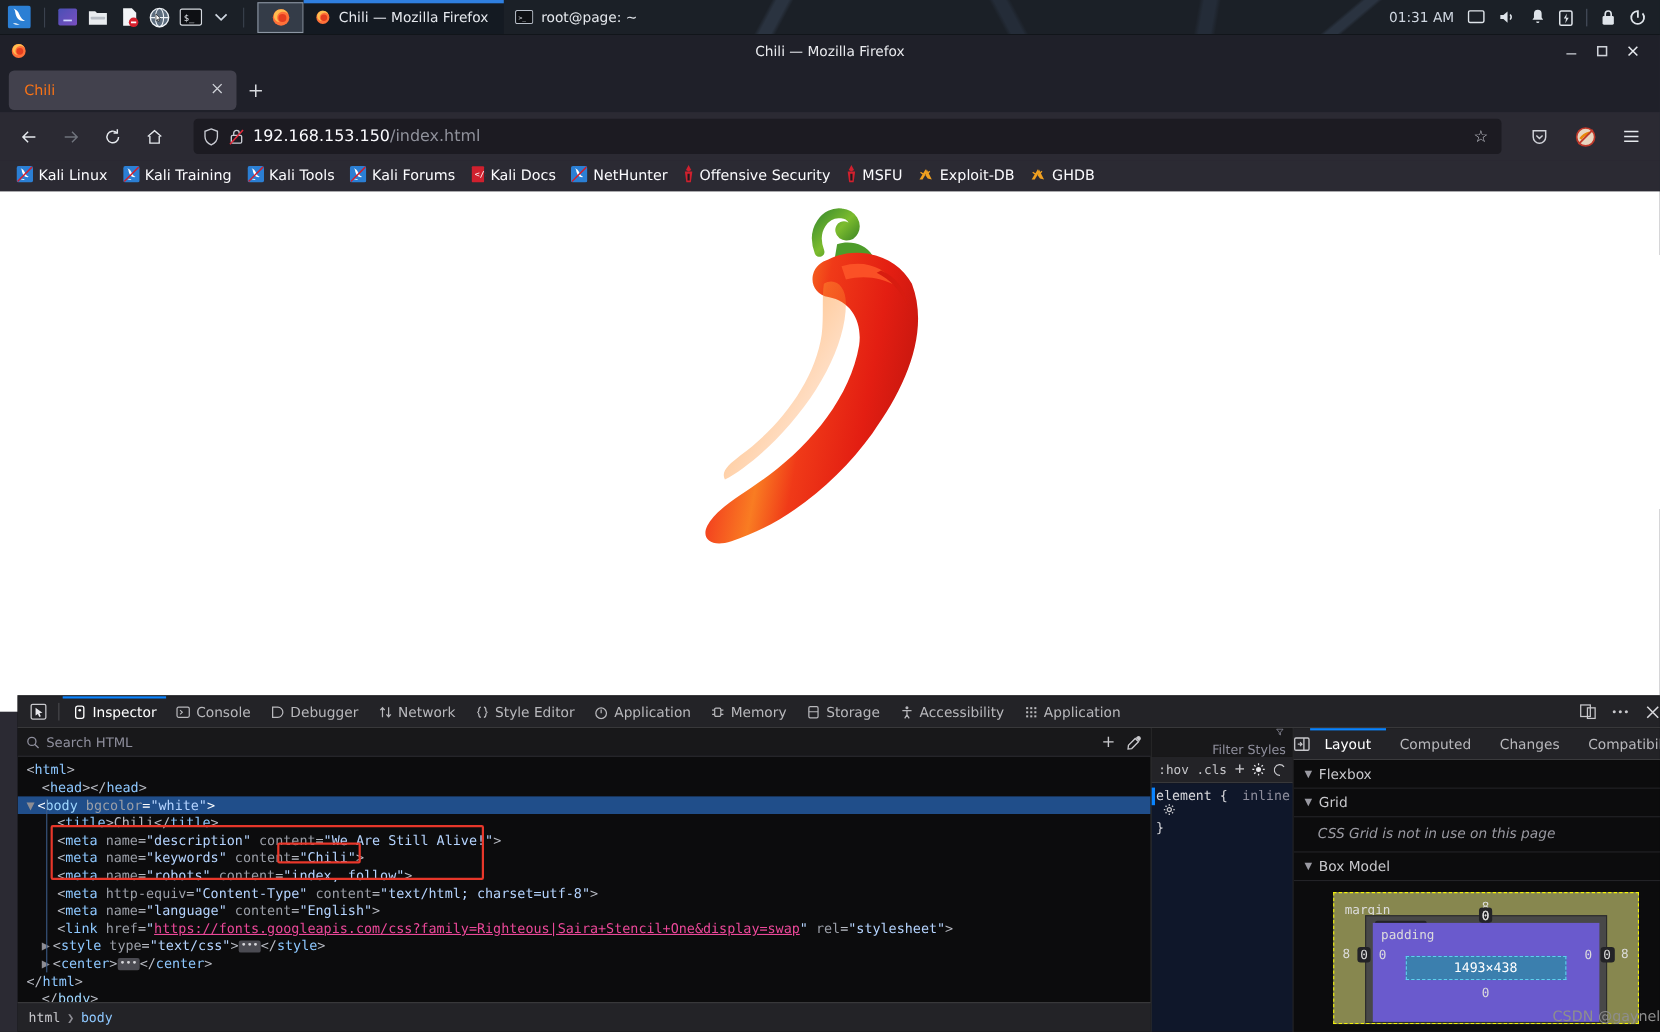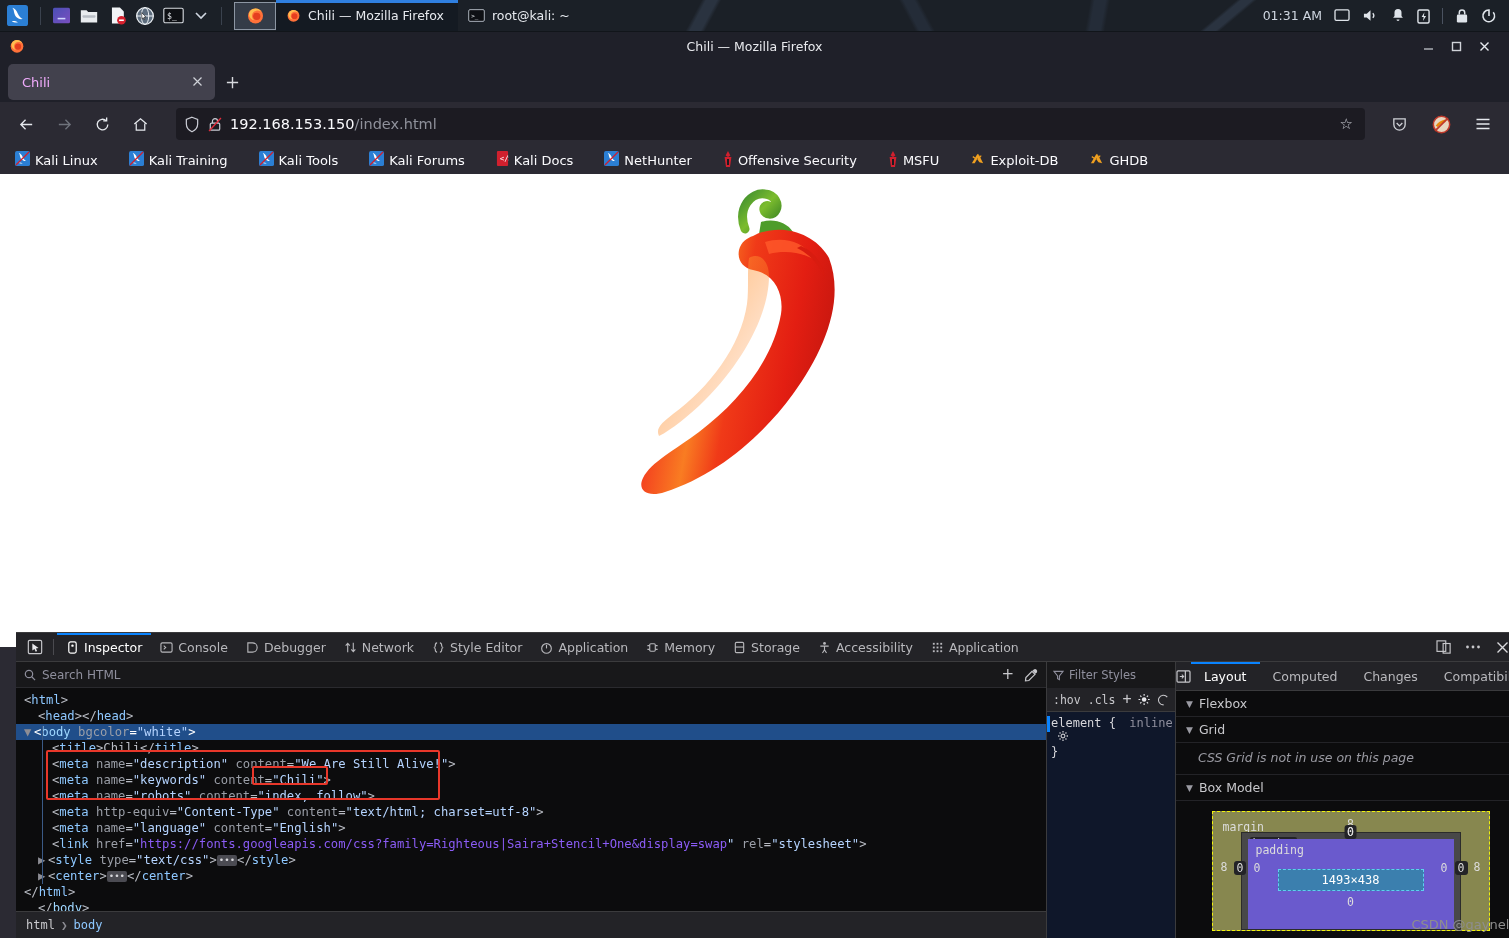--- a/index.html
+++ b/index.html
@@ -62,39 +62,39 @@
   .ff-wbtns { margin-left: auto; display: flex; gap: 14px; padding-right: 12px; z-index: 2; }
   .wbtn { width: 14px; height: 14px; display: flex; align-items: center; justify-content: center;
           color: #cfd2d8; font-size: 13px; line-height: 1; }
 
   
   .ff-tabstrip { height: 42px; background: #1f2029; display: flex; align-items: flex-start; padding: 4px 8px 0 8px; }
   .ff-tab {
     width: 207px; height: 36px; background: #42414d; border-radius: 5px;
     display: flex; align-items: center; padding: 0 8px 0 14px; gap: 8px;
   }
-  .ff-tab-title { color: #f0abfc; font-size: 13px; flex: 1; overflow: hidden; white-space: nowrap; }
+  .ff-tab-title { color: #f97316; font-size: 13px; flex: 1; overflow: hidden; white-space: nowrap; }
   .ff-tab-close { color: #cfd2d8; font-size: 14px; width: 20px; text-align: center; }
   .ff-newtab { width: 34px; height: 36px; display:flex; align-items:center; justify-content:center;
                color: #d7d9de; font-size: 19px; }
 
   
   .ff-nav { height: 44px; background: #2b2a33; display: flex; align-items: center; padding: 0 10px; gap: 6px; }
   .nav-btn { width: 32px; height: 32px; display: flex; align-items: center; justify-content: center; border-radius: 4px; }
   .urlbar {
     flex: 1; height: 32px; margin: 0 8px 0 14px; background: #1c1b22; border-radius: 4px;
     display: flex; align-items: center; padding: 0 8px; gap: 7px;
   }
   .url-text { flex: 1; font-size: 14.5px; color: #fbfbfe; white-space: nowrap; overflow: hidden;}
   .url-text .path { color: #8f919b; }
   .urlbar-star { color: #c9cbd3; font-size: 15px; padding-right: 4px;}
   .nav-right { display: flex; align-items: center; gap: 10px; padding-left: 4px;}
 
   
-  .ff-bookmarks { height: 28px; background: #2b2a33; display: flex; align-items: center; padding: 0 8px; gap: 17px; }
+  .ff-bookmarks { height: 28px; background: #2b2a33; display: flex; align-items: center; padding: 0 8px; gap: 0; }
   .bm { display: flex; align-items: center; gap: 5px; padding: 2px 7px; border-radius: 3px;
         color: #fbfbfe; font-size: 13px; white-space: nowrap; }
 
   
   .ff-content { background: #ffffff; height: 473px; position: relative; overflow: hidden; }
   .chili-wrap { position: absolute; left: 0; right: 0; top: 0; display:flex; justify-content:center; }
 
   
   .devtools { position: absolute; left: 16px; bottom: 0; width: 1509px; height: 306px; background: #0c0c0d;
               border-top: 1px solid #3b3b3d; display: flex; flex-direction: column; }
@@ -118,41 +118,41 @@
   .dt-search .ph { color: #8f8f9d; font-size: 12px; font-family: "DejaVu Sans", sans-serif;}
   .dt-search-right { margin-left: auto; display: flex; align-items: center; gap: 10px; }
   .dt-tree { flex: 1; overflow: hidden; padding: 4px 0 0 0; font-family: "DejaVu Sans Mono", monospace;
              font-size: 12.2px; line-height: 16px; color: #b9bcc4; position: relative; }
   .ln { padding: 0 0 0 8px; white-space: nowrap; height: 16px; }
   .ln.sel { background: #204e8a; color: #fff; }
   .tw { color: #8ec8ff; }     
   .tw2 { color: #9fd7ff; }
   .attr { color: #9b9fa8; }   
   .val { color: #b5d4ff; }
-  .lnk { color: #8b5cf6; }
+  .lnk { color: #ec4899; text-decoration: underline; }
   .twisty { color: #8d8d94; display: inline-block; width: 10px; }
   .ellipsis { display:inline-block; background:#4b4b52; color:#d6d6da; border-radius:2px;
               font-size:9px; line-height:9px; padding:1px 2px; vertical-align:middle;}
   .guide { position: absolute; left: 26px; top: 38px; width: 1px; height: 158px; background: #3b5a86; }
   .redbox1 { position: absolute; left: 30px; top: 62px; width: 394px; height: 50px;
              border: 2px solid #e8372a; border-radius: 2px; }
   .redbox2 { position: absolute; left: 236px; top: 78px; width: 76px; height: 19px;
              border: 2px solid #e8372a; border-radius: 2px; }
 
   
   .dt-crumbs { height: 27px; background: #232327; border-top: 1px solid #3b3b3d;
                display: flex; align-items: center; gap: 6px; padding: 0 10px;
                font-family: "DejaVu Sans Mono", monospace; font-size: 12px; }
   .crumb { color: #8ec8ff; }
   .crumb.plain { color: #c8c8cc; }
   .crumb-sep { color: #8d8d94; font-size: 11px; }
 
   
   .dt-rules { width: 129px; display: flex; flex-direction: column; border-right: 1px solid #3b3b3d; min-width:0;}
-  .rules-filter { height: 26px; background: #18181a; display: flex; align-items: center; gap: 5px; padding: 0 6px; }
+  .rules-filter { height: 26px; background: #18181a; display: flex; align-items: flex-end; gap: 5px; padding: 0 6px; flex-direction: column; }
   .rules-filter .ph { color: #8f8f9d; font-size: 11.5px; }
   .rules-tools { height: 24px; background: #232327; display: flex; align-items: center; gap: 7px; padding: 0 6px;
                  color: #c8c8cc; font-size: 11.5px; font-family: "DejaVu Sans Mono", monospace;
                  border-bottom: 1px solid #3b3b3d; }
   .rules-body { flex: 1; background: #0f172a; font-family: "DejaVu Sans Mono", monospace;
                 font-size: 12px; color: #d6d6da; padding: 4px 0 0 4px; position: relative; }
   .rules-body .acc { position:absolute; left:0; top:4px; width:3px; height:16px; background:#0a84ff;}
   .rule-inline { color: #8f8f9d; }
 
   
@@ -263,21 +263,21 @@
         <circle cx="13.6" cy="13" r="4.6" fill="#e53e1f"></circle>
       </svg>
       <span>Chili — Mozilla Firefox</span>
     </div>
 
     <div class="tb-win">
       <svg width="17" height="13" viewBox="0 0 26 20">
         <rect x="1" y="1" width="24" height="18" rx="2" fill="#0e1014" stroke="#b8bfc9" stroke-width="1.4"></rect>
         <text x="5" y="14" font-family="monospace" font-size="9" fill="#e6e9ee">&gt;_</text>
       </svg>
-      <span>root@kali: ~</span>
+      <span>root@page: ~</span>
     </div>
 
     <div class="tb-right">
       <span class="tb-clock">01:31 AM</span>
       <svg width="16" height="14" viewBox="0 0 18 16">
         <rect x="1" y="1" width="16" height="12" rx="1.5" fill="none" stroke="#dfe4ea" stroke-width="1.5"></rect>
       </svg>
       <svg width="17" height="15" viewBox="0 0 18 16">
         <path d="M2 6h3l4-3.5v11L5 10H2z" fill="#dfe4ea"></path>
         <path d="M11.5 5.5a3.8 3.8 0 010 5" fill="none" stroke="#dfe4ea" stroke-width="1.4"></path>

